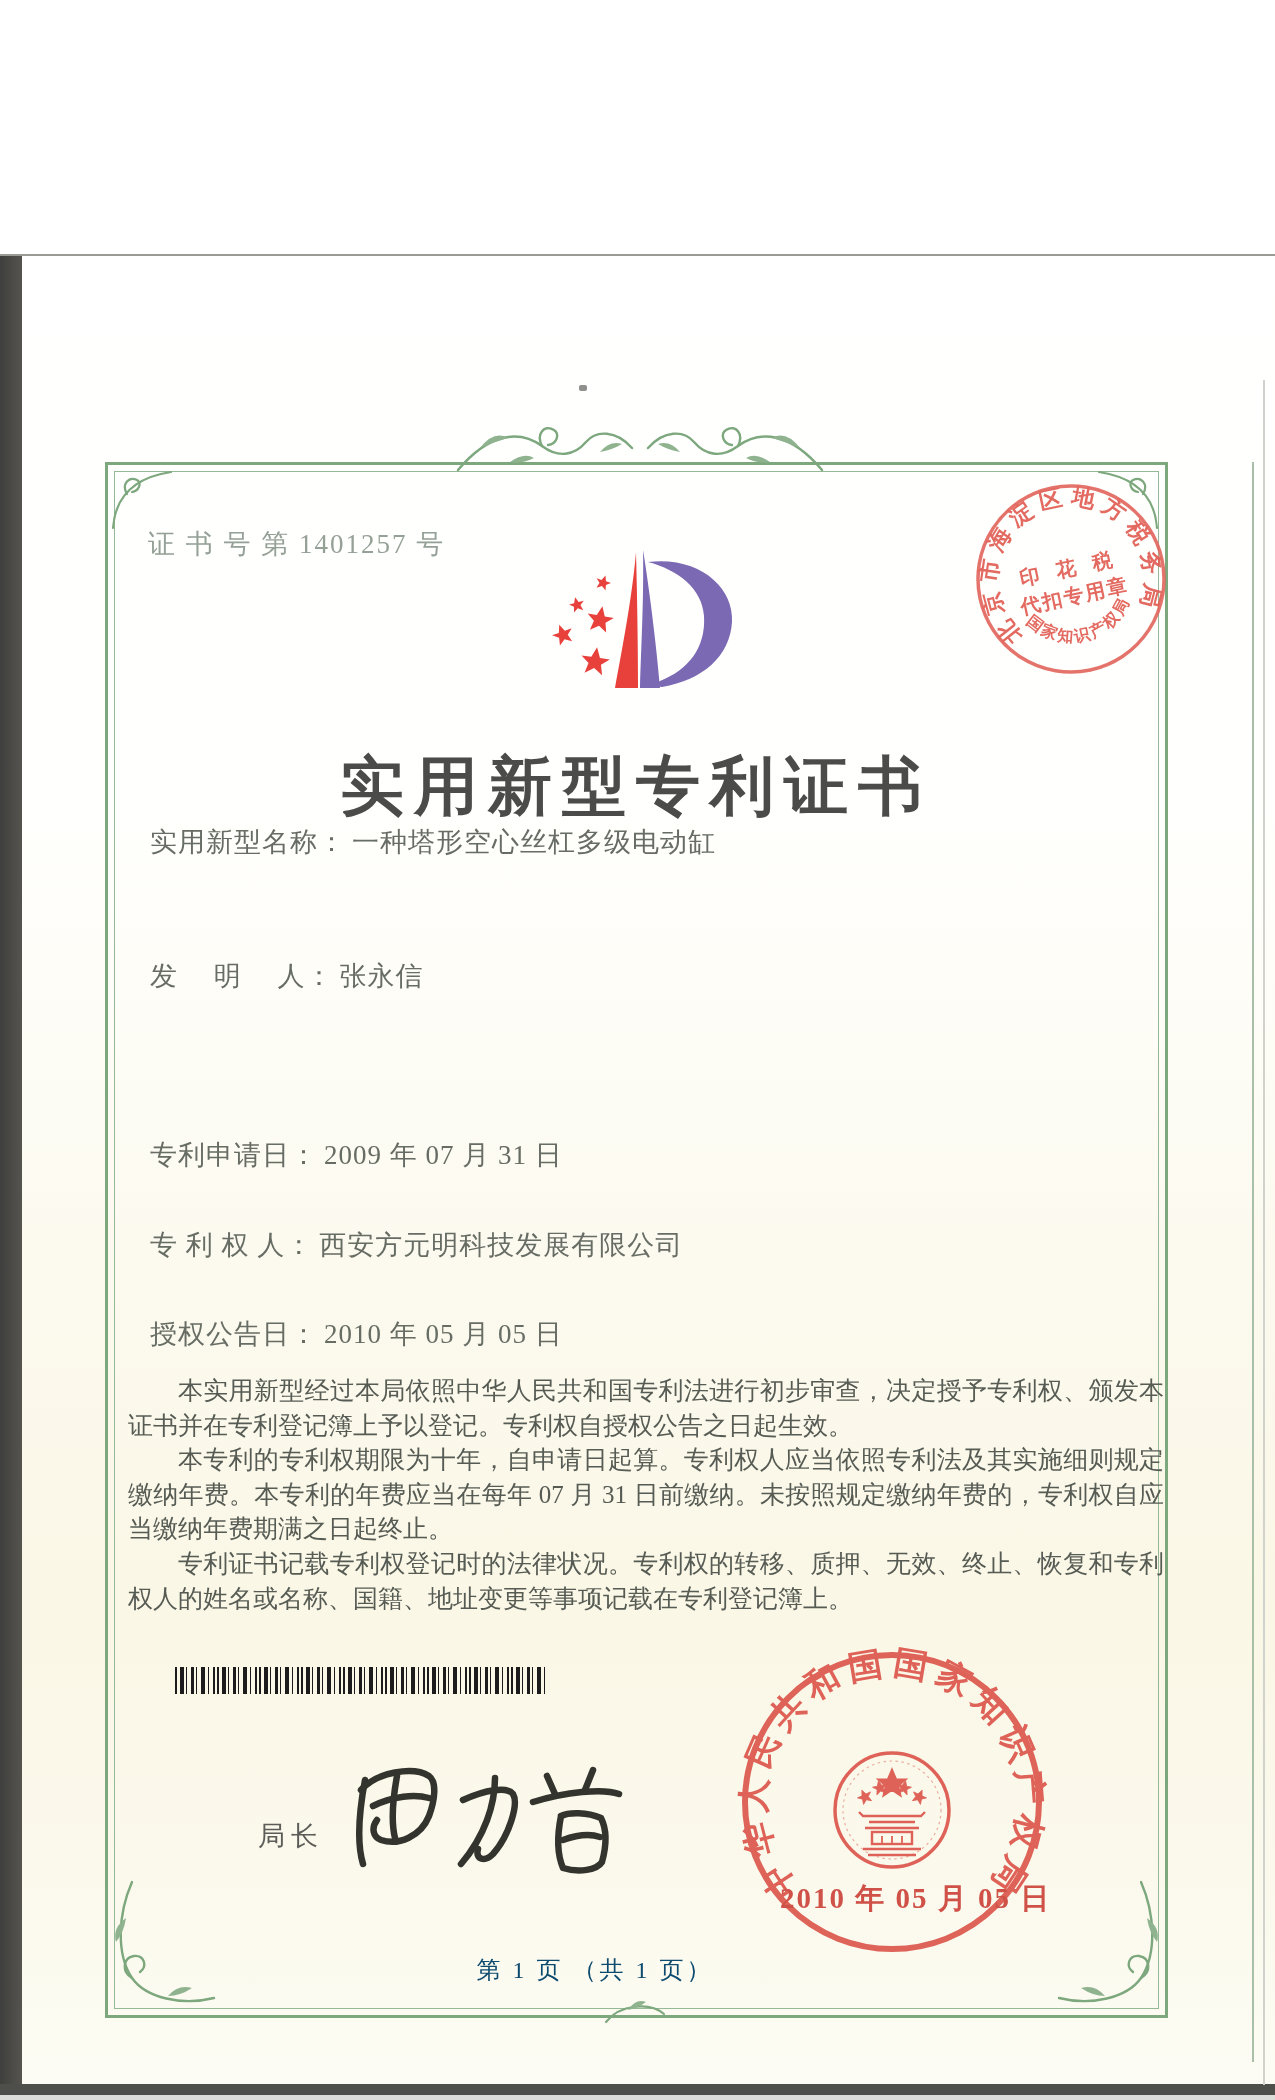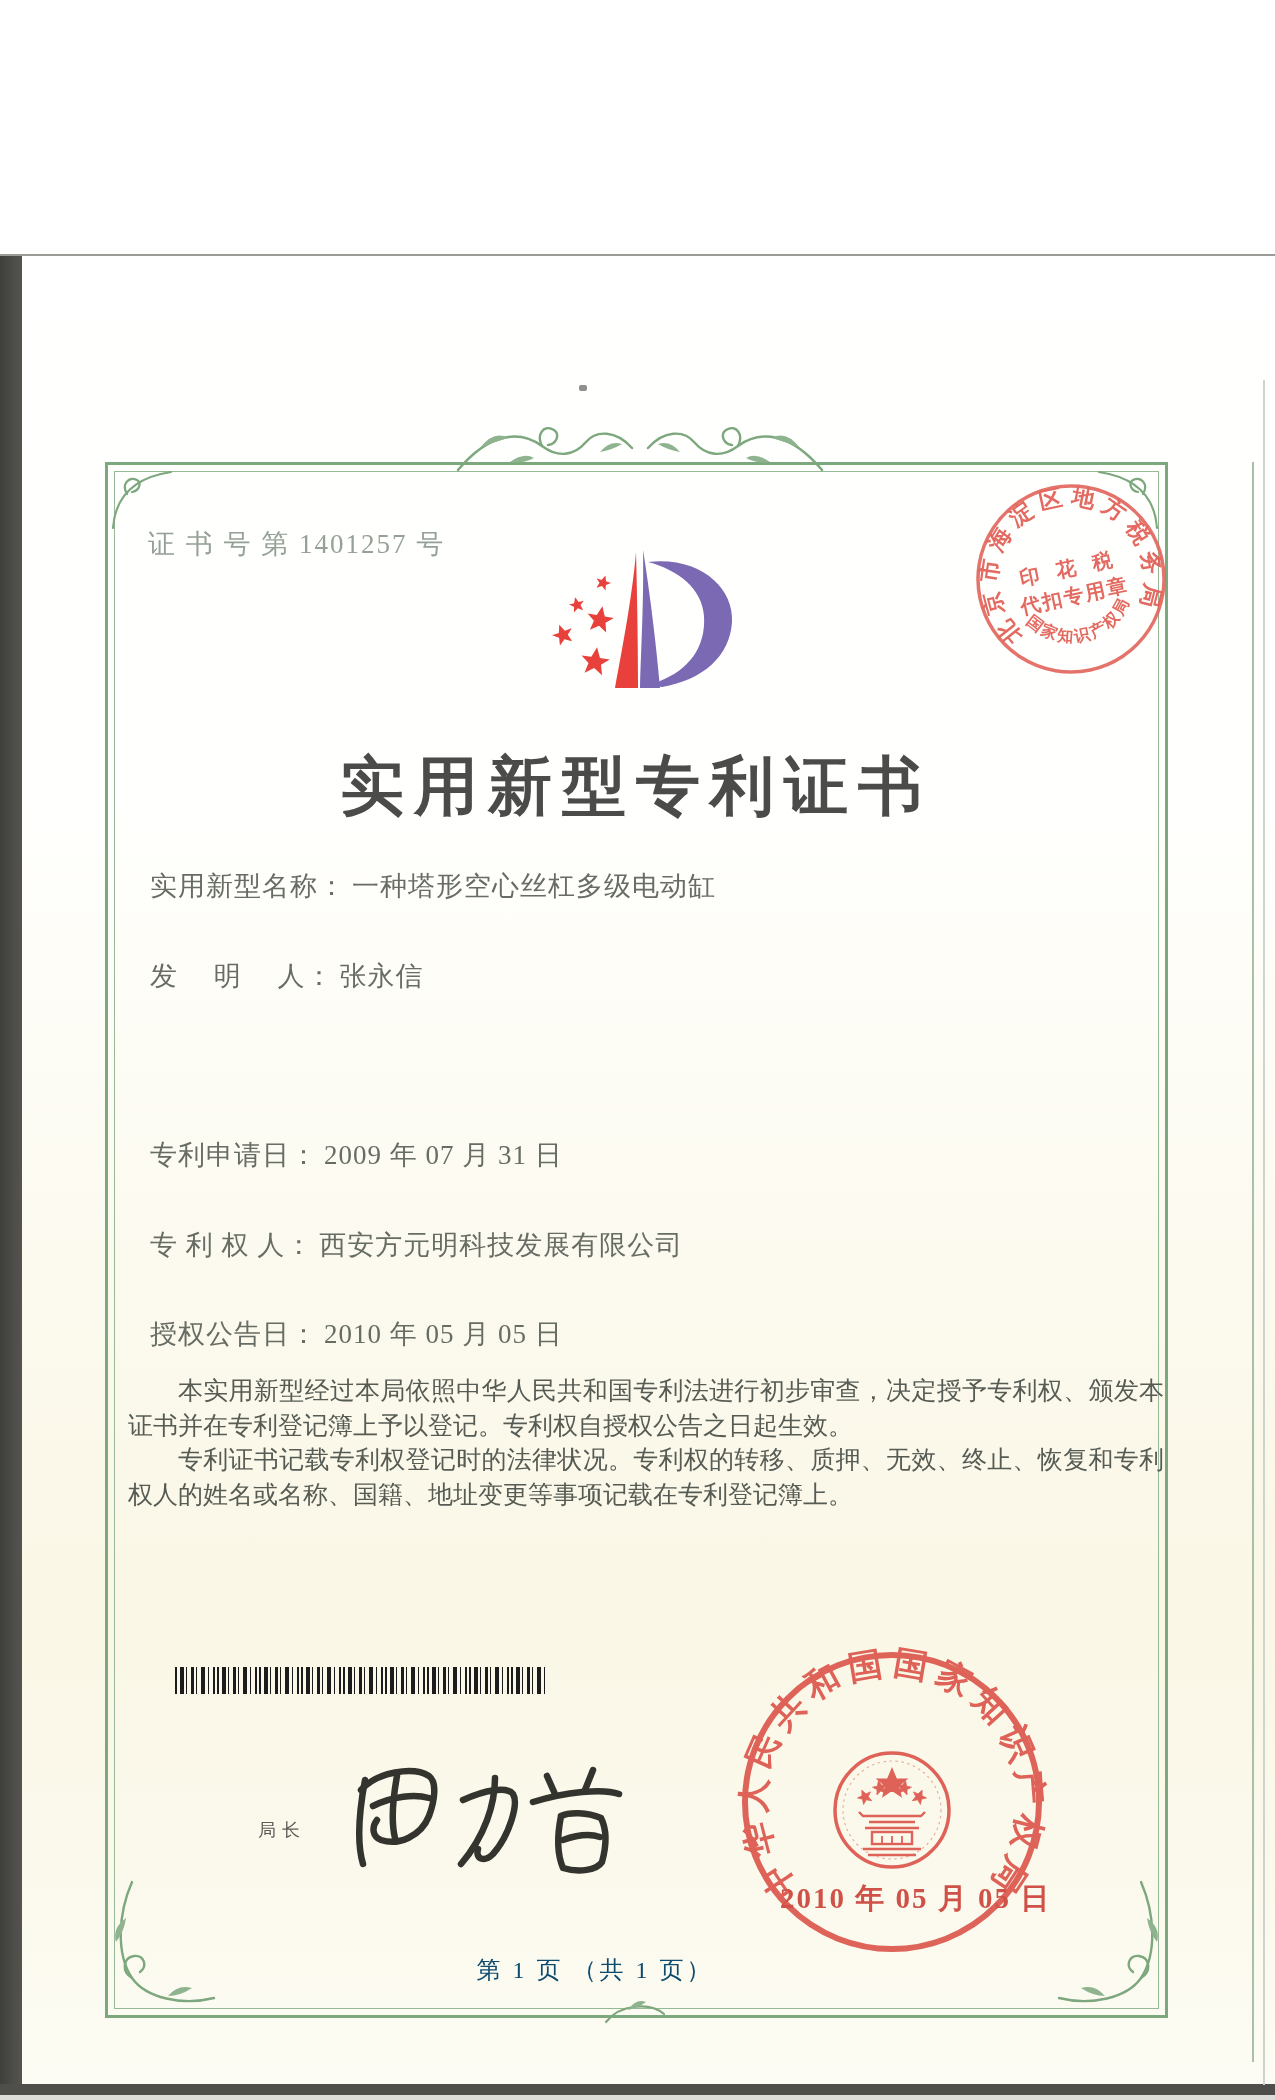--- a/index.html
+++ b/index.html
@@ -20,36 +20,36 @@
 
   
   .frame-outer{left:105px;top:462px;width:1063px;height:1556px;border:3px solid #7da77d;box-sizing:border-box;}
   .frame-inner{left:114px;top:471px;width:1045px;height:1538px;border:1px solid #96b896;box-sizing:border-box;}
 
   
   .cert-no{left:148px;top:526px;font-size:27px;letter-spacing:2px;color:#95a096;}
   .title{left:136px;top:703px;width:1000px;text-align:center;font-size:64px;font-weight:600;
          letter-spacing:10px;color:#4b4b49;margin-top:40px;}
   .field{left:150px;font-size:27px;color:#676d64;letter-spacing:1px;white-space:nowrap;}
-  .f0{top:868px;text-align:center;} .f1{top:958px;} .f2{top:1047px;} .f3{top:1137px;} .f4{top:1227px;} .f5{top:1316px;}
+  .f0{top:824px;text-align:center;} .f1{top:958px;} .f2{top:1047px;} .f3{top:1137px;} .f4{top:1227px;} .f5{top:1316px;}
   .field .lbl{margin-right:6px;}
   .body-text{left:128px;top:1374px;width:1036px;font-size:25px;line-height:34.6px;color:#565b54;
              text-align:justify;}
   .body-text p{margin:0;text-indent:2em;}
   .footer{left:395px;top:1954px;width:400px;text-align:center;font-size:24px;letter-spacing:3px;color:#0c4a6e;}
 
   
   .barcode{left:175px;top:1667px;width:372px;height:27px;background:repeating-linear-gradient(90deg,
      #1c1c1c 0 2px,transparent 2px 5px,#1c1c1c 5px 9px,transparent 9px 11px,
      #1c1c1c 11px 12px,transparent 12px 16px,#1c1c1c 16px 19px,transparent 19px 21px,
      #1c1c1c 21px 22px,transparent 22px 26px,#1c1c1c 26px 30px,transparent 30px 33px,
      #1c1c1c 33px 34px,transparent 34px 38px,#1c1c1c 38px 40px,transparent 40px 42px);}
 
   
-  .sig-label{left:258px;top:1818px;font-size:18px;color:#5c5c58;letter-spacing:6px;}
+  .sig-label{left:258px;top:1818px;font-size:27px;color:#5c5c58;letter-spacing:6px;}
   .sig-svg{left:335px;top:1742px;}
   .hidden-data{position:absolute;opacity:0;font-size:1px;pointer-events:none;}
 
   
   .tax-stamp{left:960px;top:468px;}
   .office-seal{left:733px;top:1643px;}
   .seal-date{left:780px;top:1879px;font-size:29px;color:#cf5148;letter-spacing:2px;font-weight:600;}
 
   .orn{color:#7da77d;}
   svg{display:block;}
@@ -153,20 +153,21 @@
   </div>
   <div class="abs field f4">
     <span class="lbl">专 利 权 人：</span><span>西安方元明科技发展有限公司</span>
   </div>
   <div class="abs field f5">
     <span class="lbl">授权公告日：</span><span>2010 年 05 月 05 日</span>
   </div>
 
   <div class="abs body-text">
     <p>本实用新型经过本局依照中华人民共和国专利法进行初步审查，决定授予专利权、颁发本证书并在专利登记簿上予以登记。专利权自授权公告之日起生效。</p>
+    <p>本专利的专利权期限为十年，自申请日起算。专利权人应当依照专利法及其实施细则规定缴纳年费。本专利的年费应当在每年 07 月 31 日前缴纳。未按照规定缴纳年费的，专利权自应当缴纳年费期满之日起终止。</p>
     <p>专利证书记载专利权登记时的法律状况。专利权的转移、质押、无效、终止、恢复和专利权人的姓名或名称、国籍、地址变更等事项记载在专利登记簿上。</p>
   </div>
 
   <div class="abs barcode"></div>
 
   <div class="abs sig-label">局长</div>
   <span class="hidden-data" style="left:400px;top:1800px;">田力普</span>
   <svg class="abs sig-svg" width="290" height="165" viewBox="0 0 290 165">
     <g fill="none" stroke="#34342f" stroke-width="6.5" stroke-linecap="round" stroke-linejoin="round">
       <path d="M30,38 C24,70 22,102 28,122"></path>

